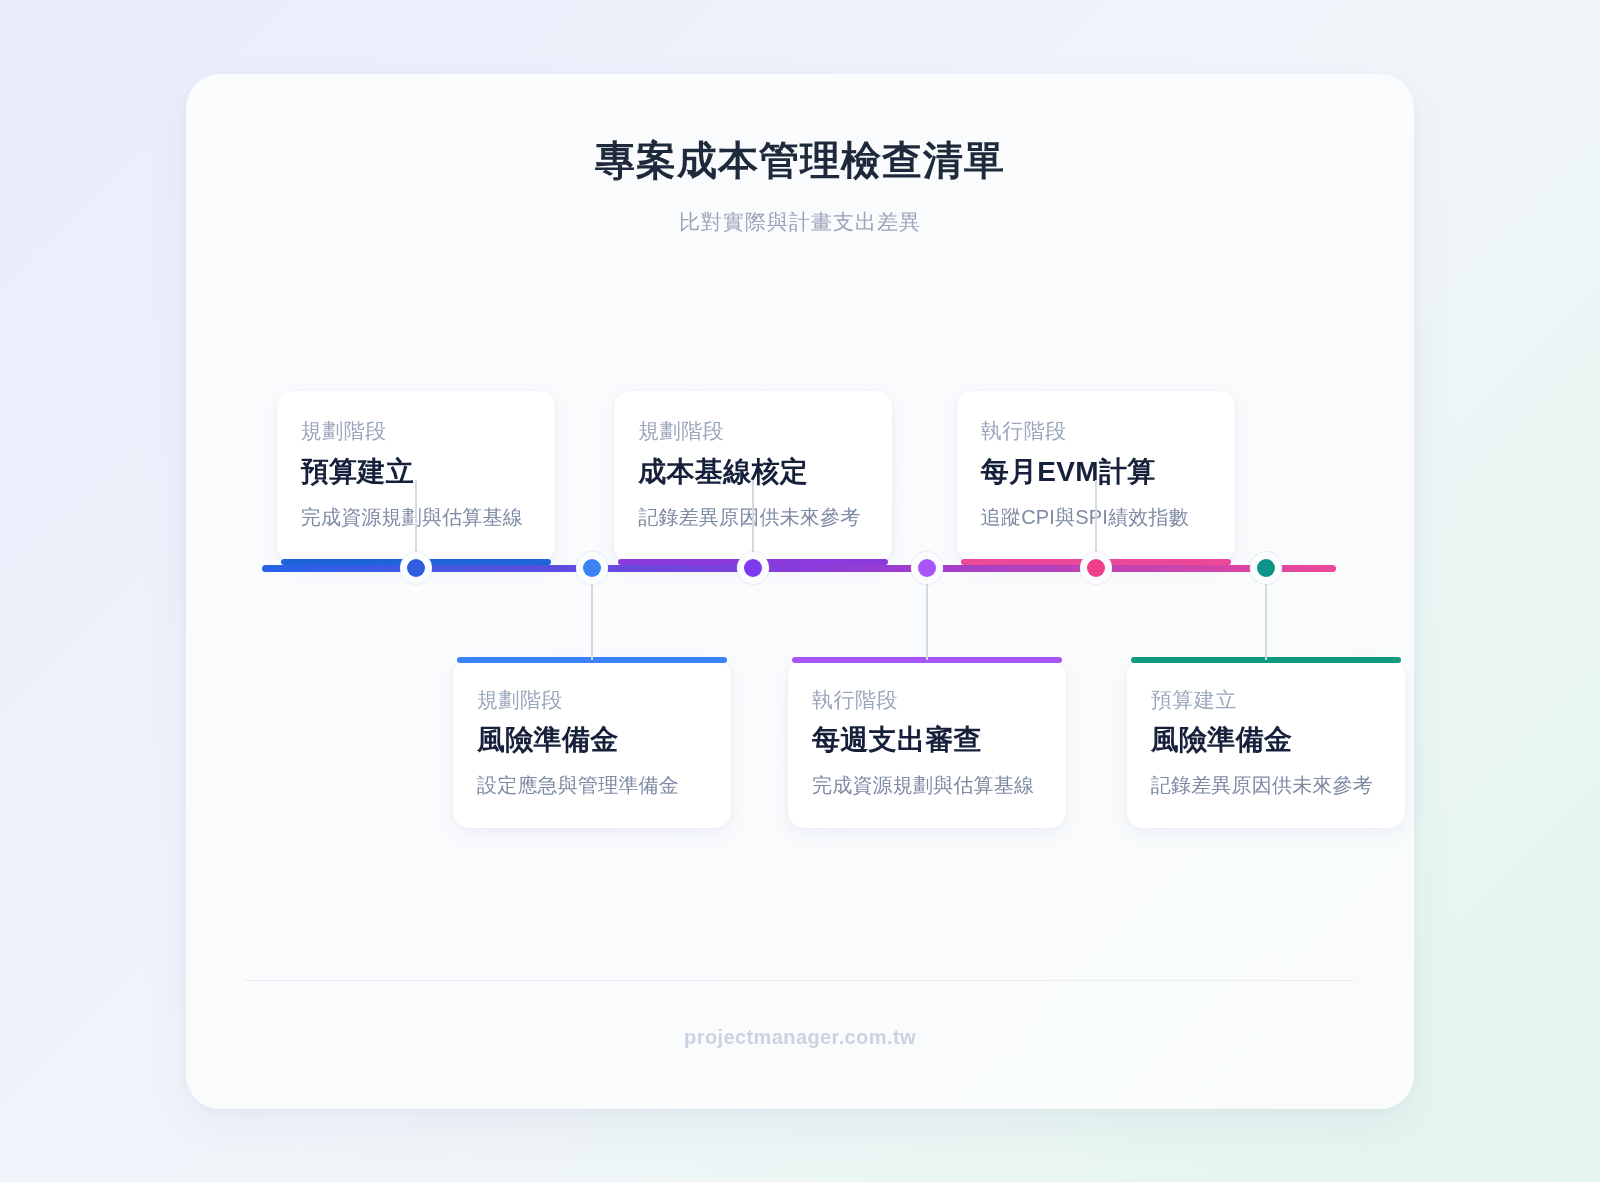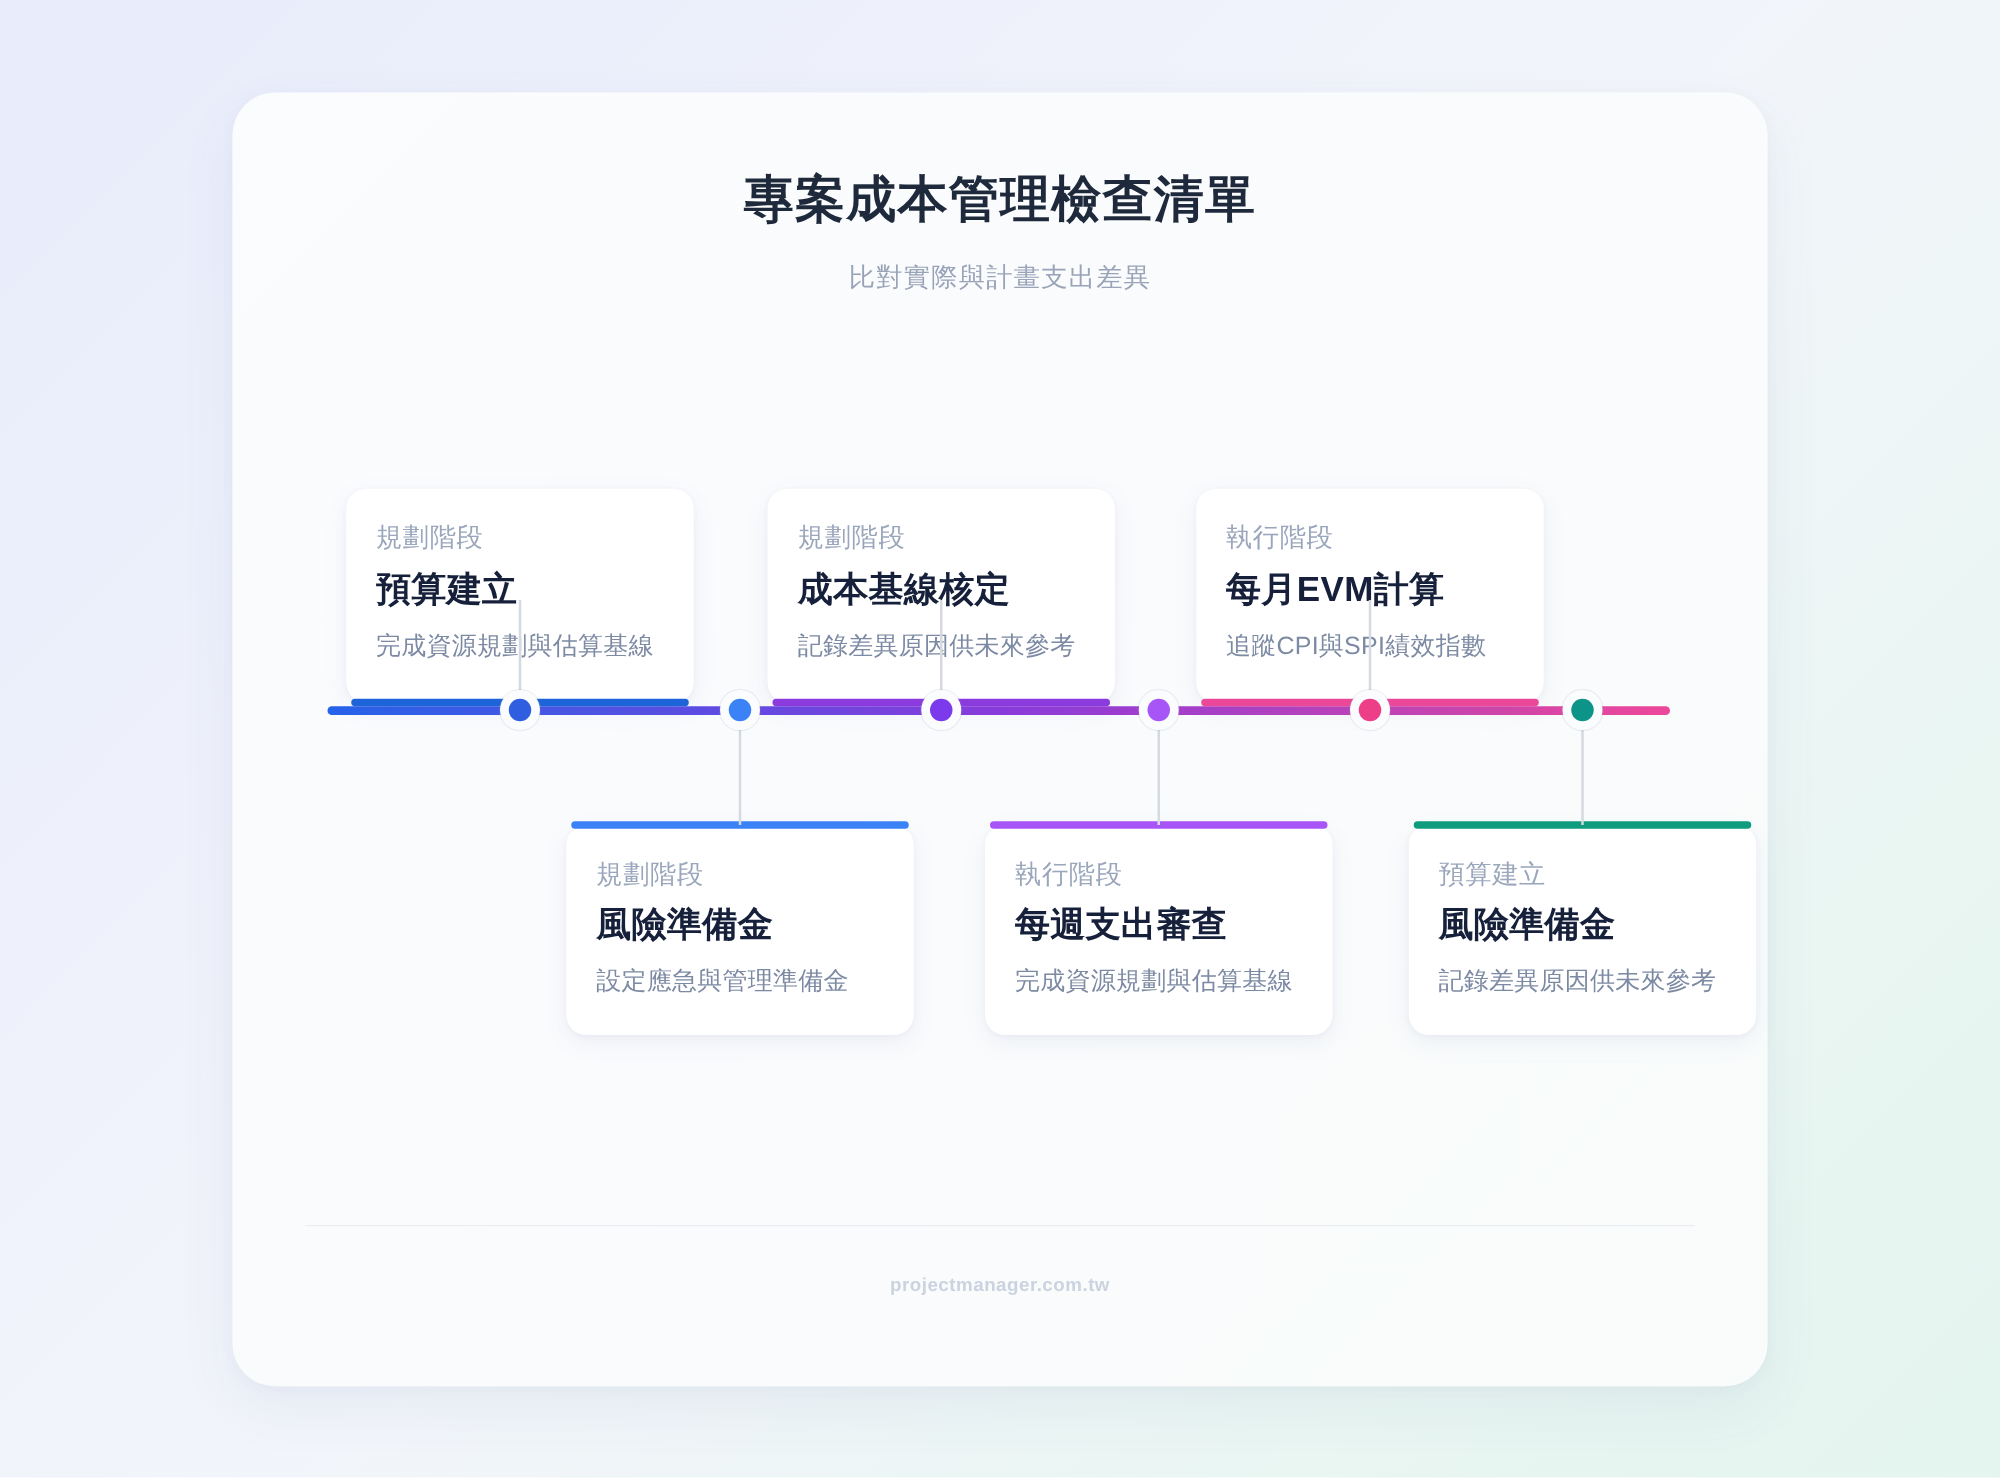--- a/index.html
+++ b/index.html
@@ -141,23 +141,23 @@
     left: 58px;
     right: 58px;
     bottom: 128px;
     height: 1px;
     background: #eceef3;
   }
 
   .footer {
     position: absolute;
     left: 0; right: 0;
-    bottom: 72px;
+    bottom: 60px;
     text-align: center;
-    font-size: 15px;
+    font-size: 20px;
     font-weight: bold;
     color: #ccd3e0;
     letter-spacing: 0.4px;
   }
 </style>
 </head>
 <body>
 
 <div class="panel">
 

